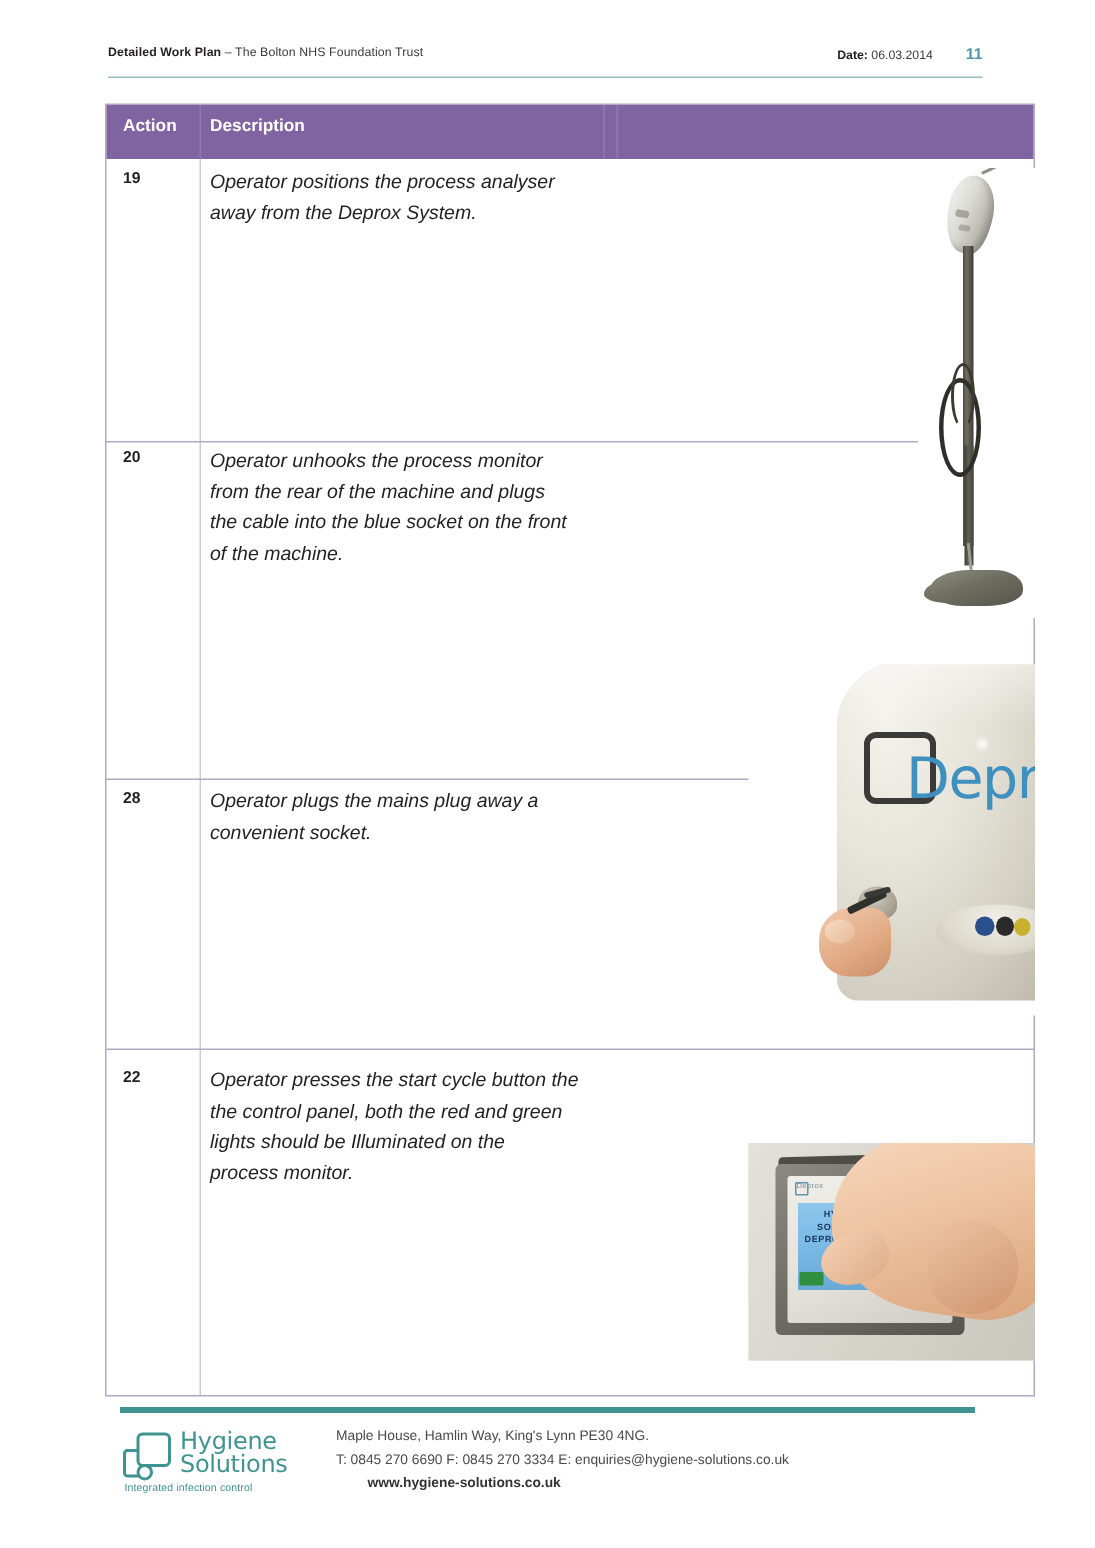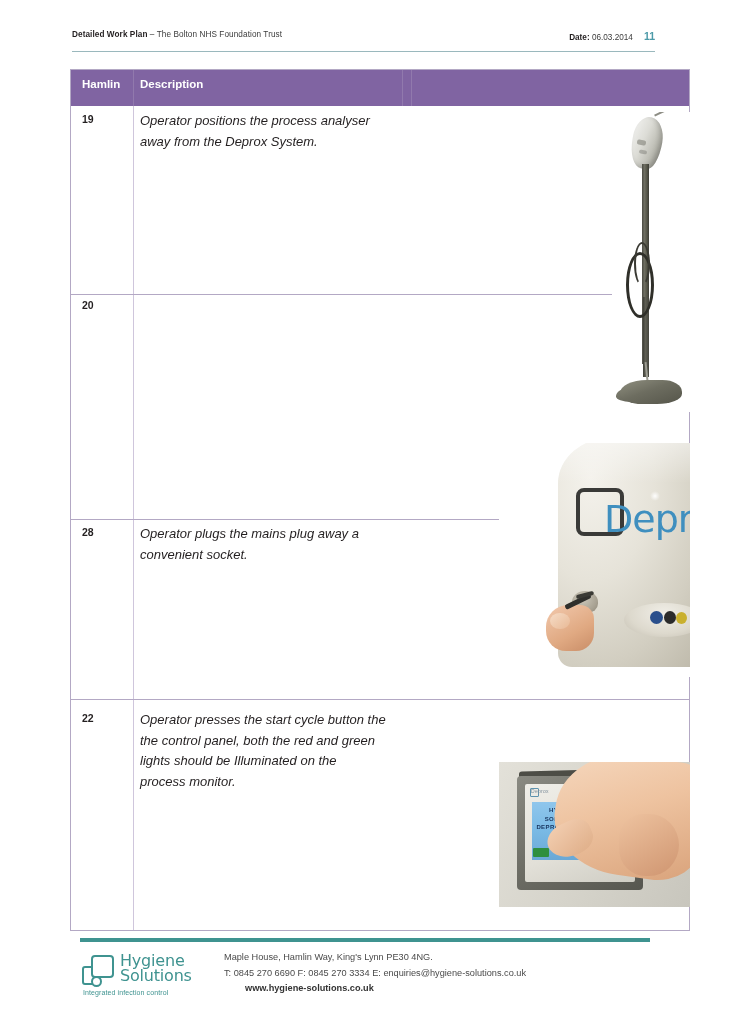--- a/index.html
+++ b/index.html
@@ -41,21 +41,21 @@
     top: 0;
     font-size: 8.2px;
     color: #3b3b3b;
     white-space: nowrap;
   }
   .hdr-right b { font-weight: bold; color: #231f20; }
   .hdr-pageno {
     font-size: 10.5px;
     font-weight: bold;
     color: #4c9aa8;
-    margin-left: 11px;
+    margin-left: 22px;
   }
   .hdr-rule {
     position: absolute;
     left: 72px;
     top: 51px;
     width: 583px;
     height: 1px;
     background: #9ab8bd;
   }
 
@@ -684,35 +684,41 @@
   <div class="hdr-right"><b>Date:</b><span> 06.03.2014</span><span class="hdr-pageno">11</span></div>
 </div>
 <div class="hdr-rule"></div>
 
 <div class="wp-table">
 
   <div class="wp-thead">
     <div class="th-div1"></div>
     <div class="th-div2"></div>
     <div class="th-div3"></div>
-    <div class="th-action">Hamlin</div>
+    <div class="th-action">Action</div>
     <div class="th-desc">Description</div>
   </div>
 
   <div class="col-divider"></div>
 
   <div class="row-num" style="left:11px; top:43px;"><span>19</span></div>
   <div class="row-text" style="left:69px; top:41px;">
     <div>Operator positions the process analyser</div>
     <div>away from the Deprox System.</div>
   </div>
 
   <div class="row-divider" style="top:224px; width:543px;"></div>
 
   <div class="row-num" style="left:11px; top:229px;"><span>20</span></div>
+  <div class="row-text" style="left:69px; top:227px;">
+    <div>Operator unhooks the process monitor</div>
+    <div>from the rear of the machine and plugs</div>
+    <div>the cable into the blue socket on the front</div>
+    <div>of the machine.</div>
+  </div>
 
   <div class="row-divider" style="top:449px; width:428px;"></div>
 
   <div class="row-num" style="left:11px; top:456px;"><span>28</span></div>
   <div class="row-text" style="left:69px; top:454px;">
     <div>Operator plugs the mains plug away a</div>
     <div>convenient socket.</div>
   </div>
 
   <div class="row-divider" style="top:629px; width:619px;"></div>

